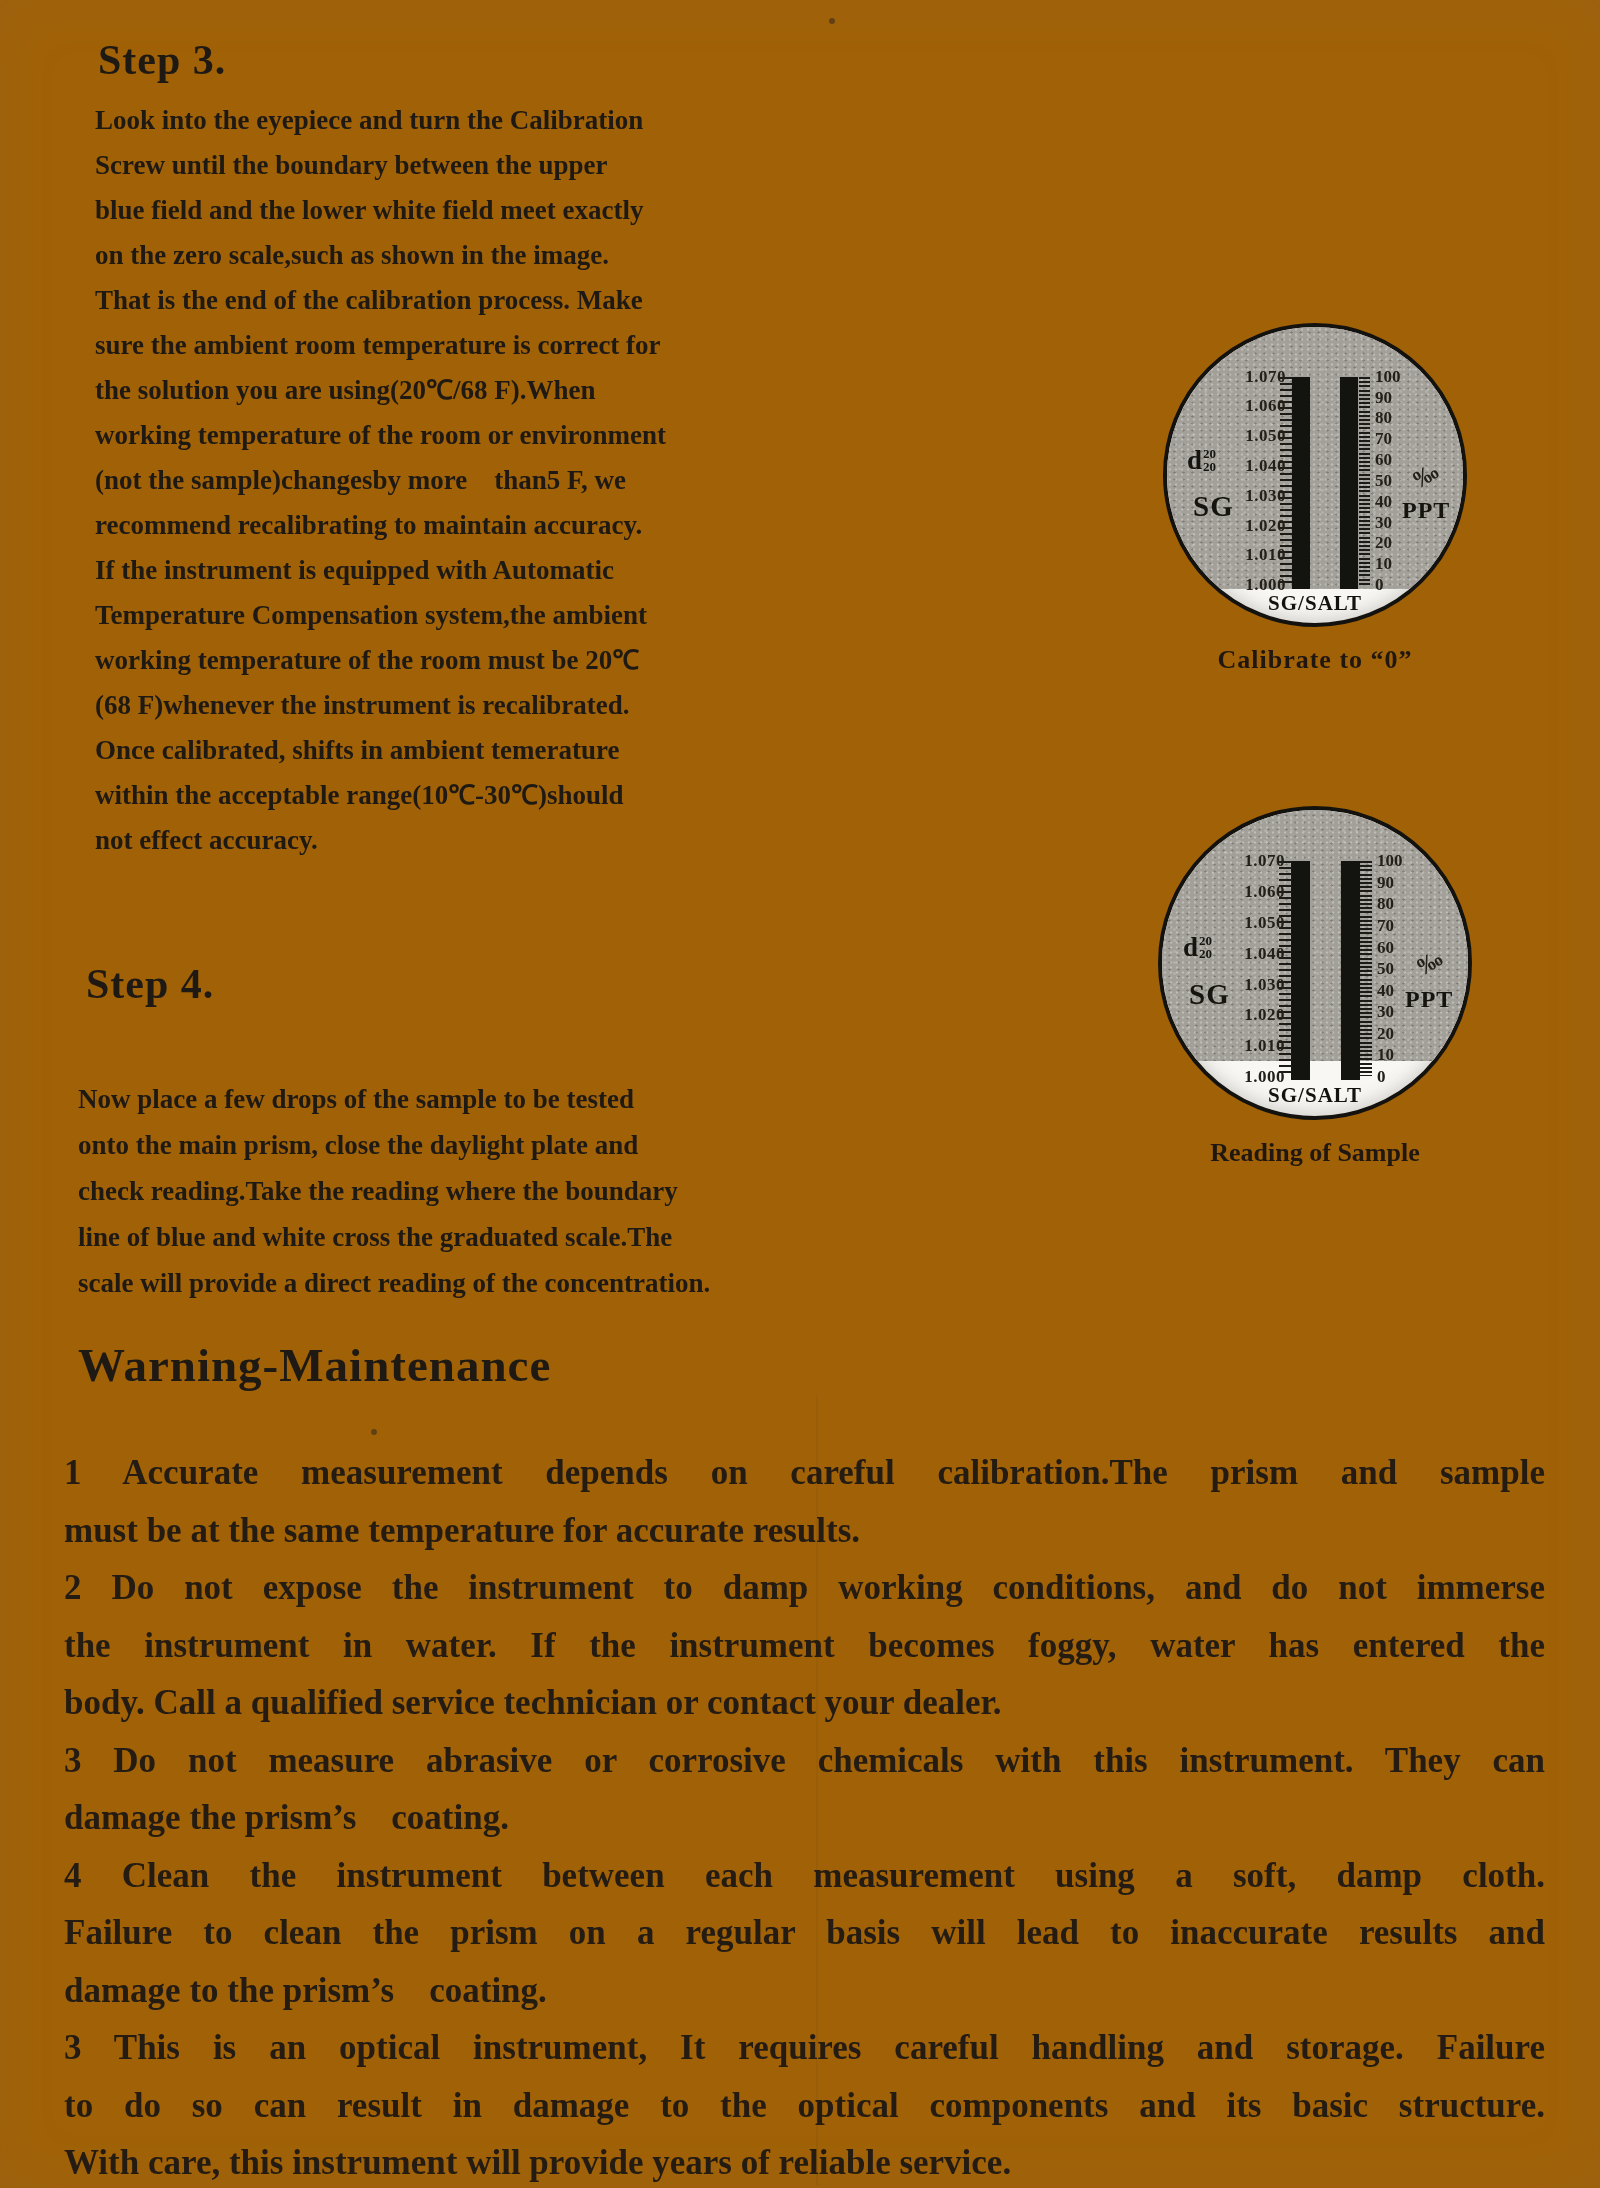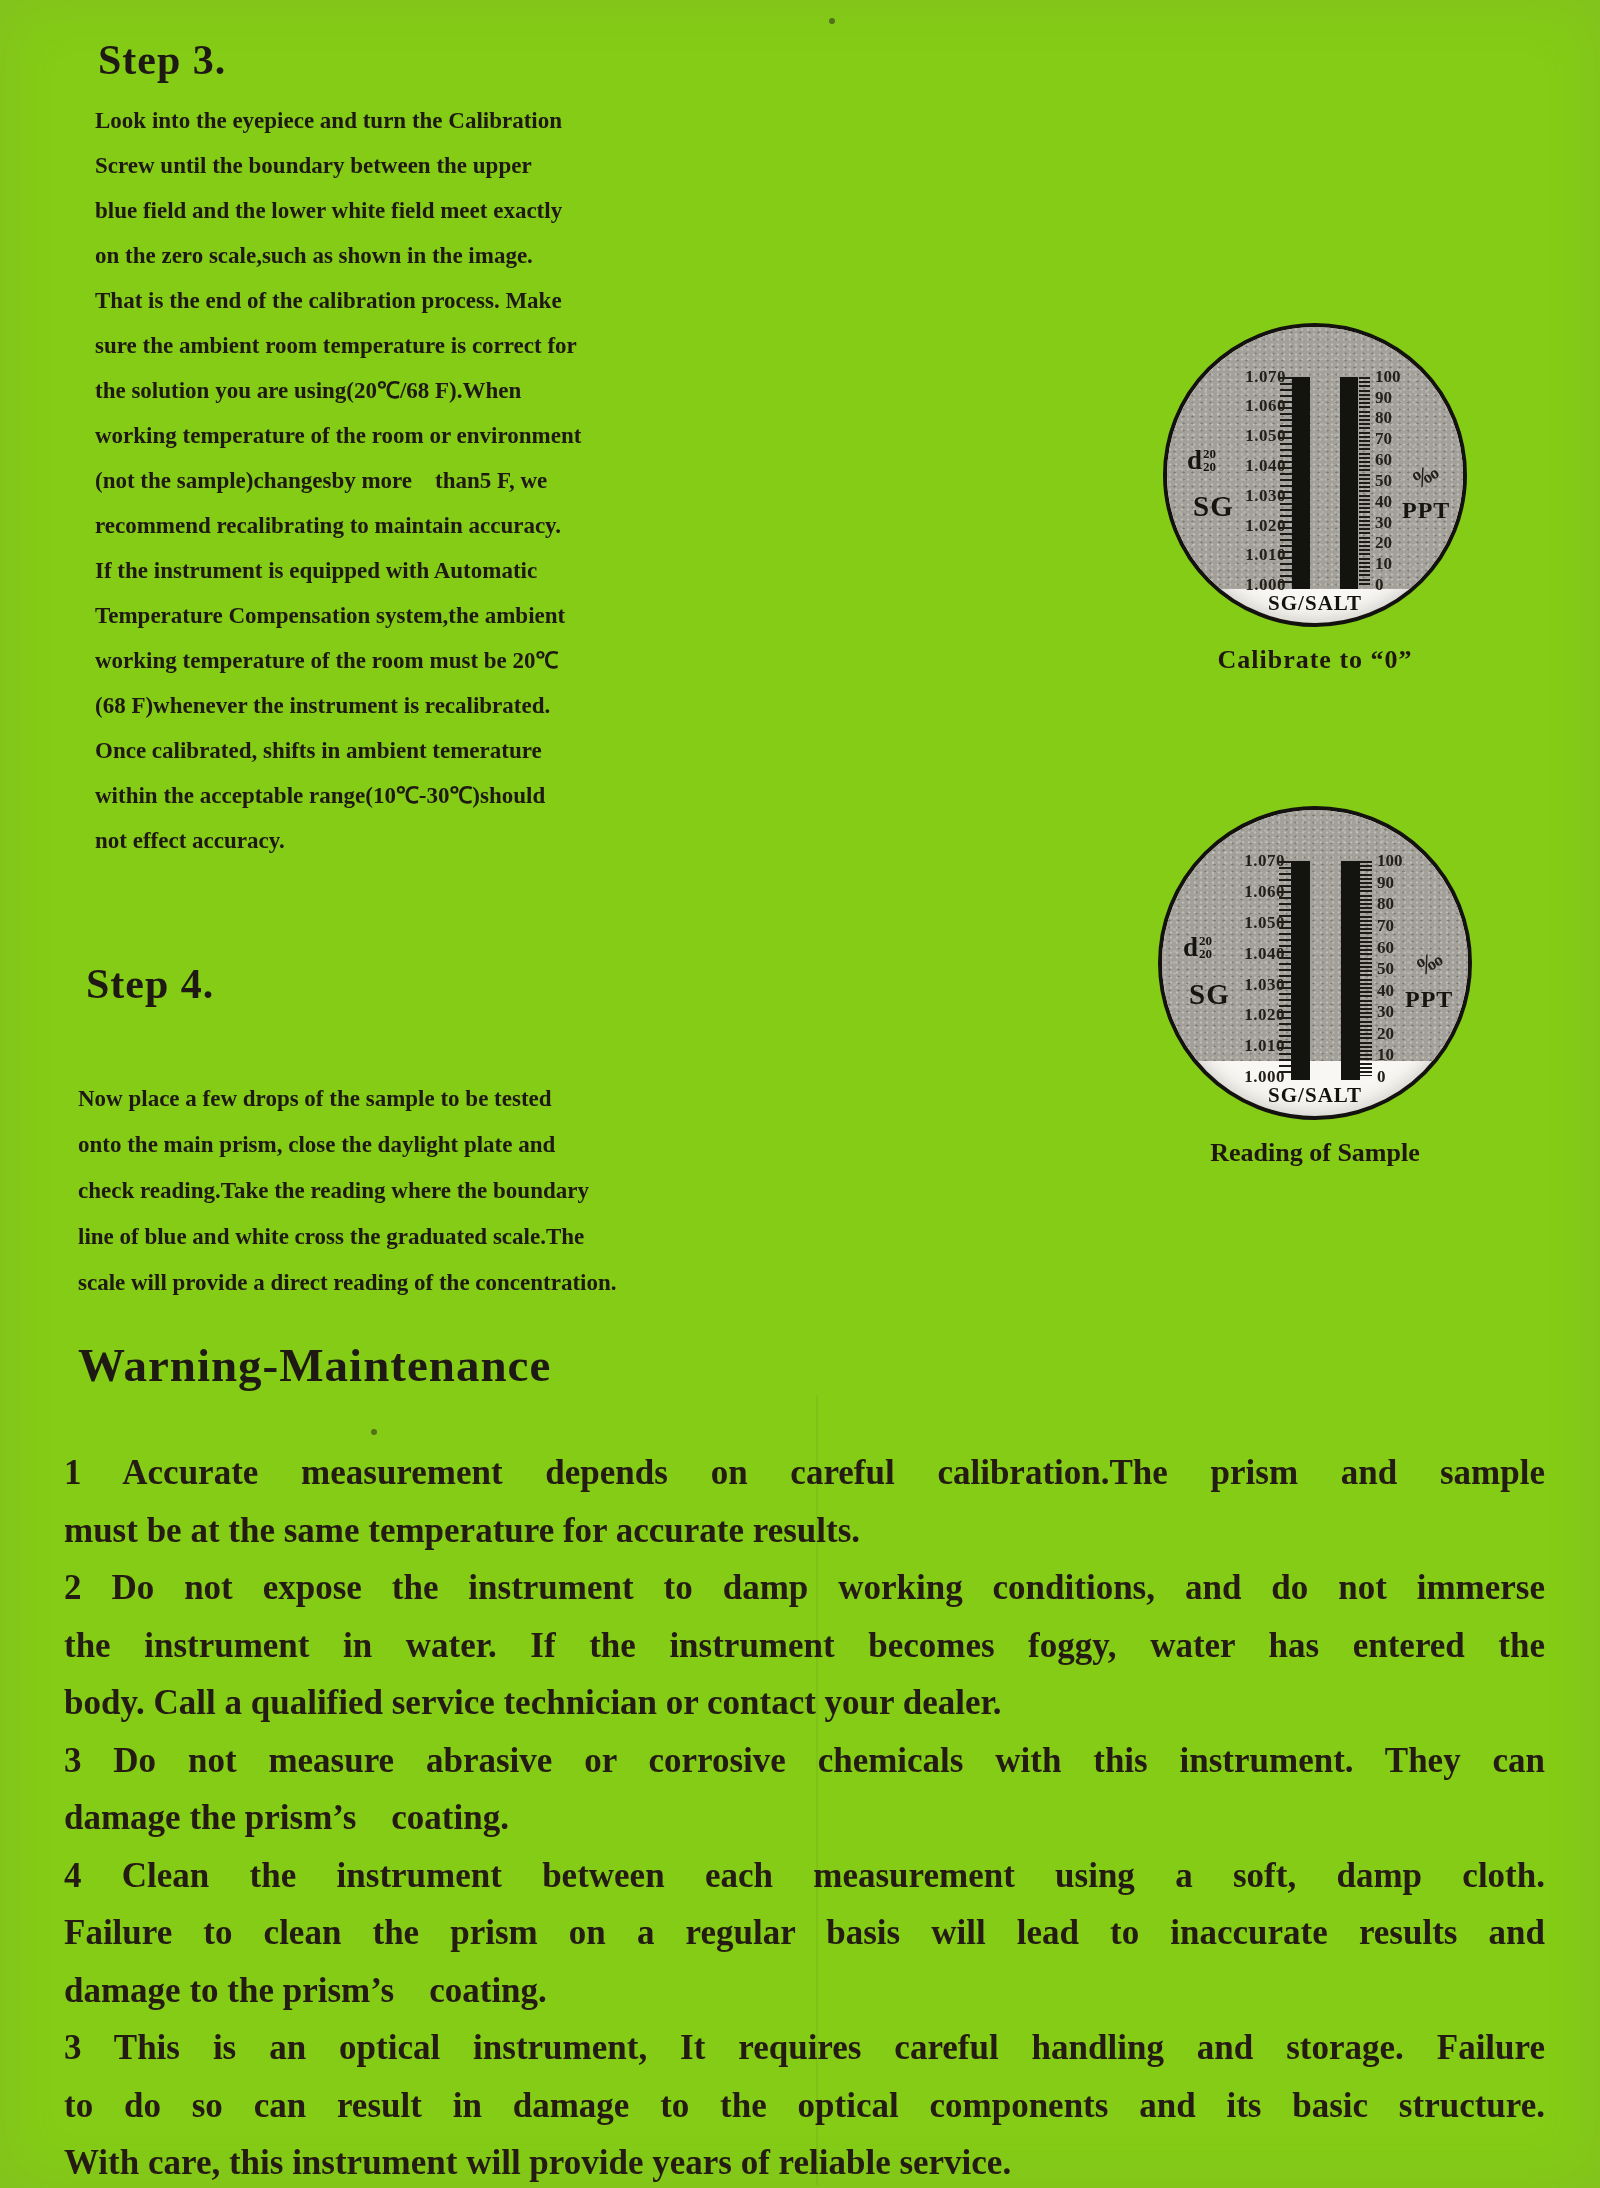--- a/index.html
+++ b/index.html
@@ -1,26 +1,26 @@
 <!DOCTYPE html>
 <html><head>
 <meta charset="utf-8">
 <style>
   html,body{margin:0;padding:0;background:#e8e6e2;}
   .page{
     position:relative;width:1600px;height:2188px;overflow:hidden;
-    background:#84cc16;
+    background:#a16207;
     box-shadow:inset 0 0 60px rgba(120,110,95,.12);
     font-family:"Liberation Serif", serif;
     color:#1f1913;font-weight:700;
   }
   .abs{position:absolute;}
   .h1{font-size:42px;font-weight:700;letter-spacing:1px;}
   .h1.big{font-size:47px;text-align:right;}
-  .para{font-size:23px;line-height:45px;white-space:pre-wrap;}
+  .para{font-size:27px;line-height:45px;white-space:pre-wrap;}
   .para .bline{min-height:45px;}
   .step4para{line-height:46px;}
   .wlist{font-size:35px;line-height:57.5px;width:1481px;color:#241b12;}
   .wline{text-align:justify;text-align-last:justify;-moz-text-align-last:justify;}
   .wline.short{text-align:left;text-align-last:left;white-space:pre-wrap;}
   
   .figure{text-align:center;}
   .circle{
     position:relative;border-radius:50%;overflow:hidden;
     background:#f8f7f3;border:4px solid #14120e;

